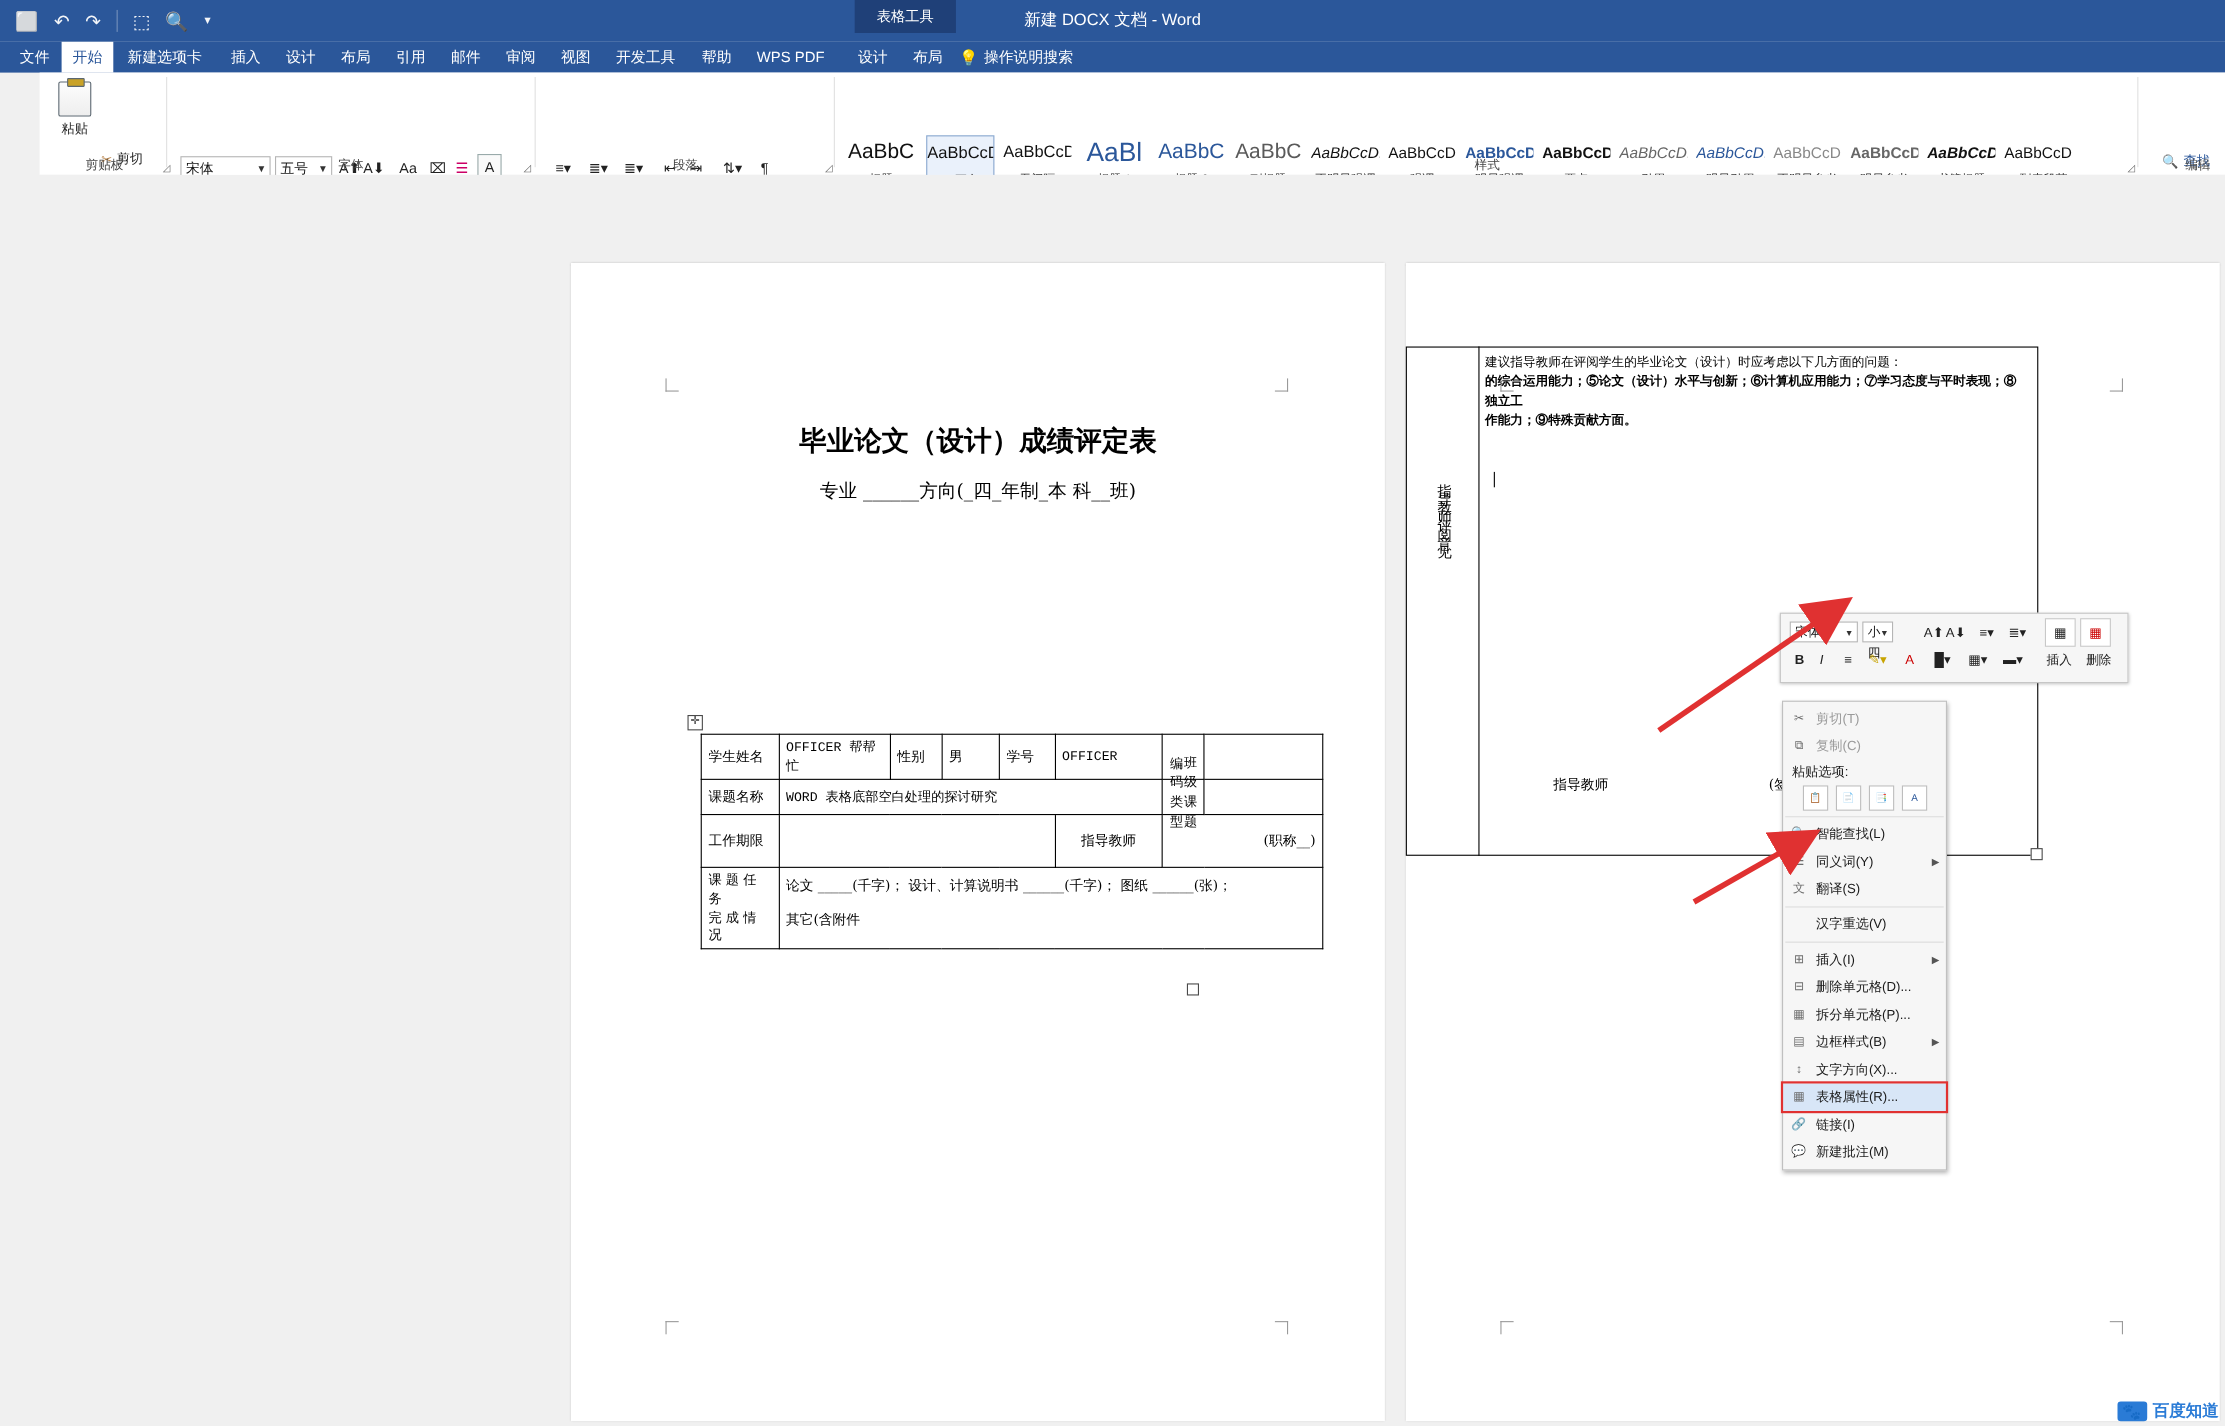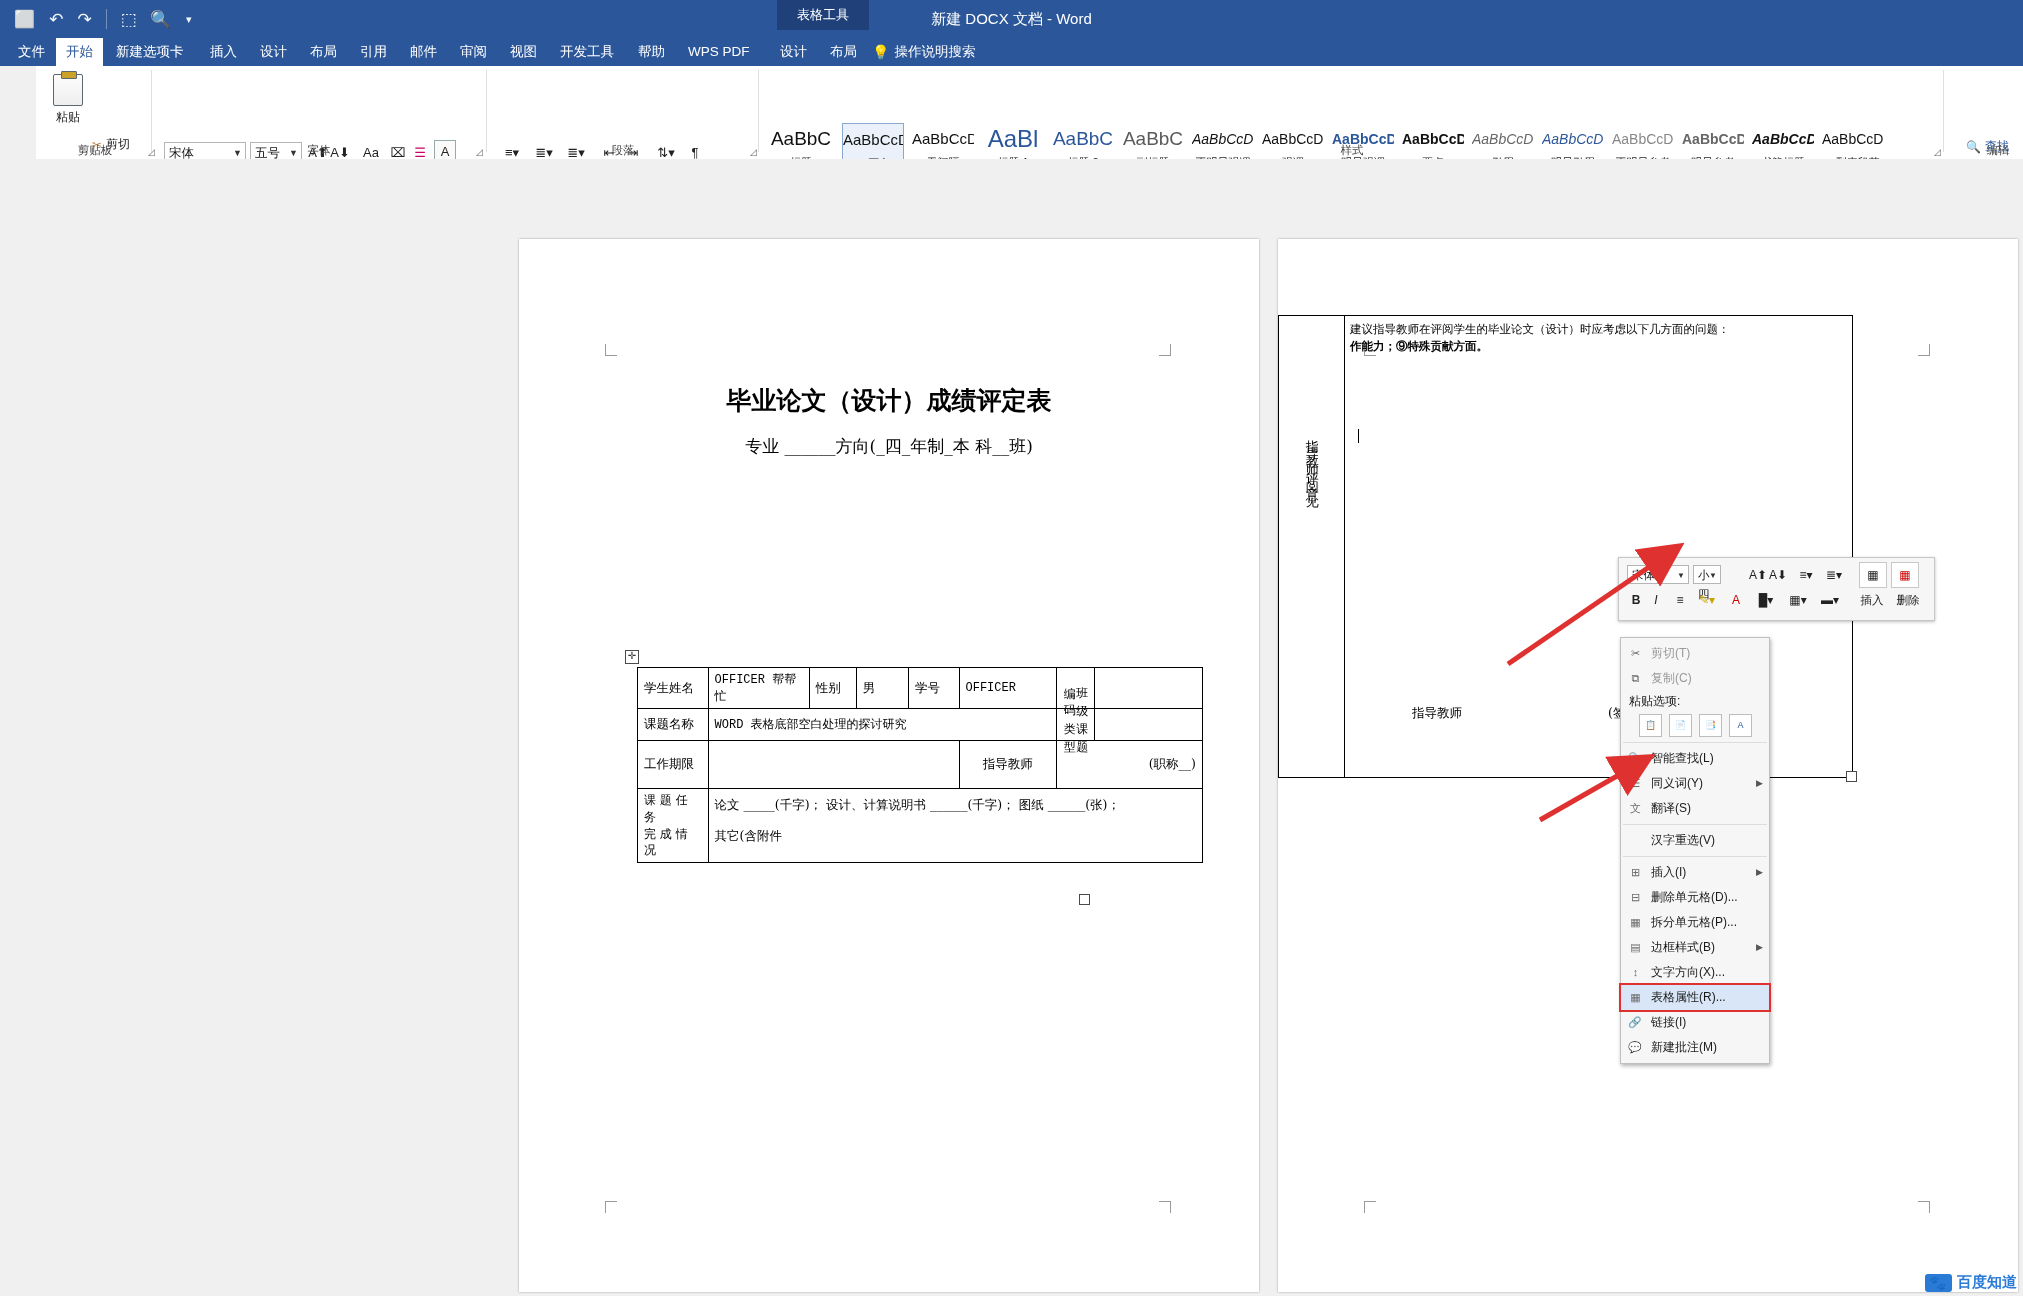--- a/index.html
+++ b/index.html
@@ -760,20 +760,21 @@
       <div class="crop tr" style="left:640px; top:105px"></div>
       <div class="crop bl" style="left:86px; top:962px"></div>
       <div class="crop br" style="left:640px; top:962px"></div>
 
       <div class="p2box" style="left:0px; top:76px; width:575px; height:463px"></div>
 
       <div class="p2box" style="left:66px; top:76px; width:0px; height:463px; border-left:1px solid #000; border-top:none; border-right:none; border-bottom:none"></div>
 
       <div class="p2-note" style="left:72px; top:82px; width:492px">
         <div>建议指导教师在评阅学生的毕业论文（设计）时应考虑以下几方面的问题：</div>
+        <div style="font-weight:bold">的综合运用能力；⑤论文（设计）水平与创新；⑥计算机应用能力；⑦学习态度与平时表现；⑧独立工</div>
         <div style="font-weight:bold">作能力；⑨特殊贡献方面。</div>
       </div>
 
       <div class="p2-vlabel" style="left:24px; top:190px">
         <div style="writing-mode:vertical-rl; text-orientation:upright; letter-spacing:8px;">指导教师评阅意见</div>
       </div>
 
       <div class="caret" style="left:80px; top:190px"></div>
 
       <div class="p2-line" style="left:134px; top:466px">指导教师</div>

